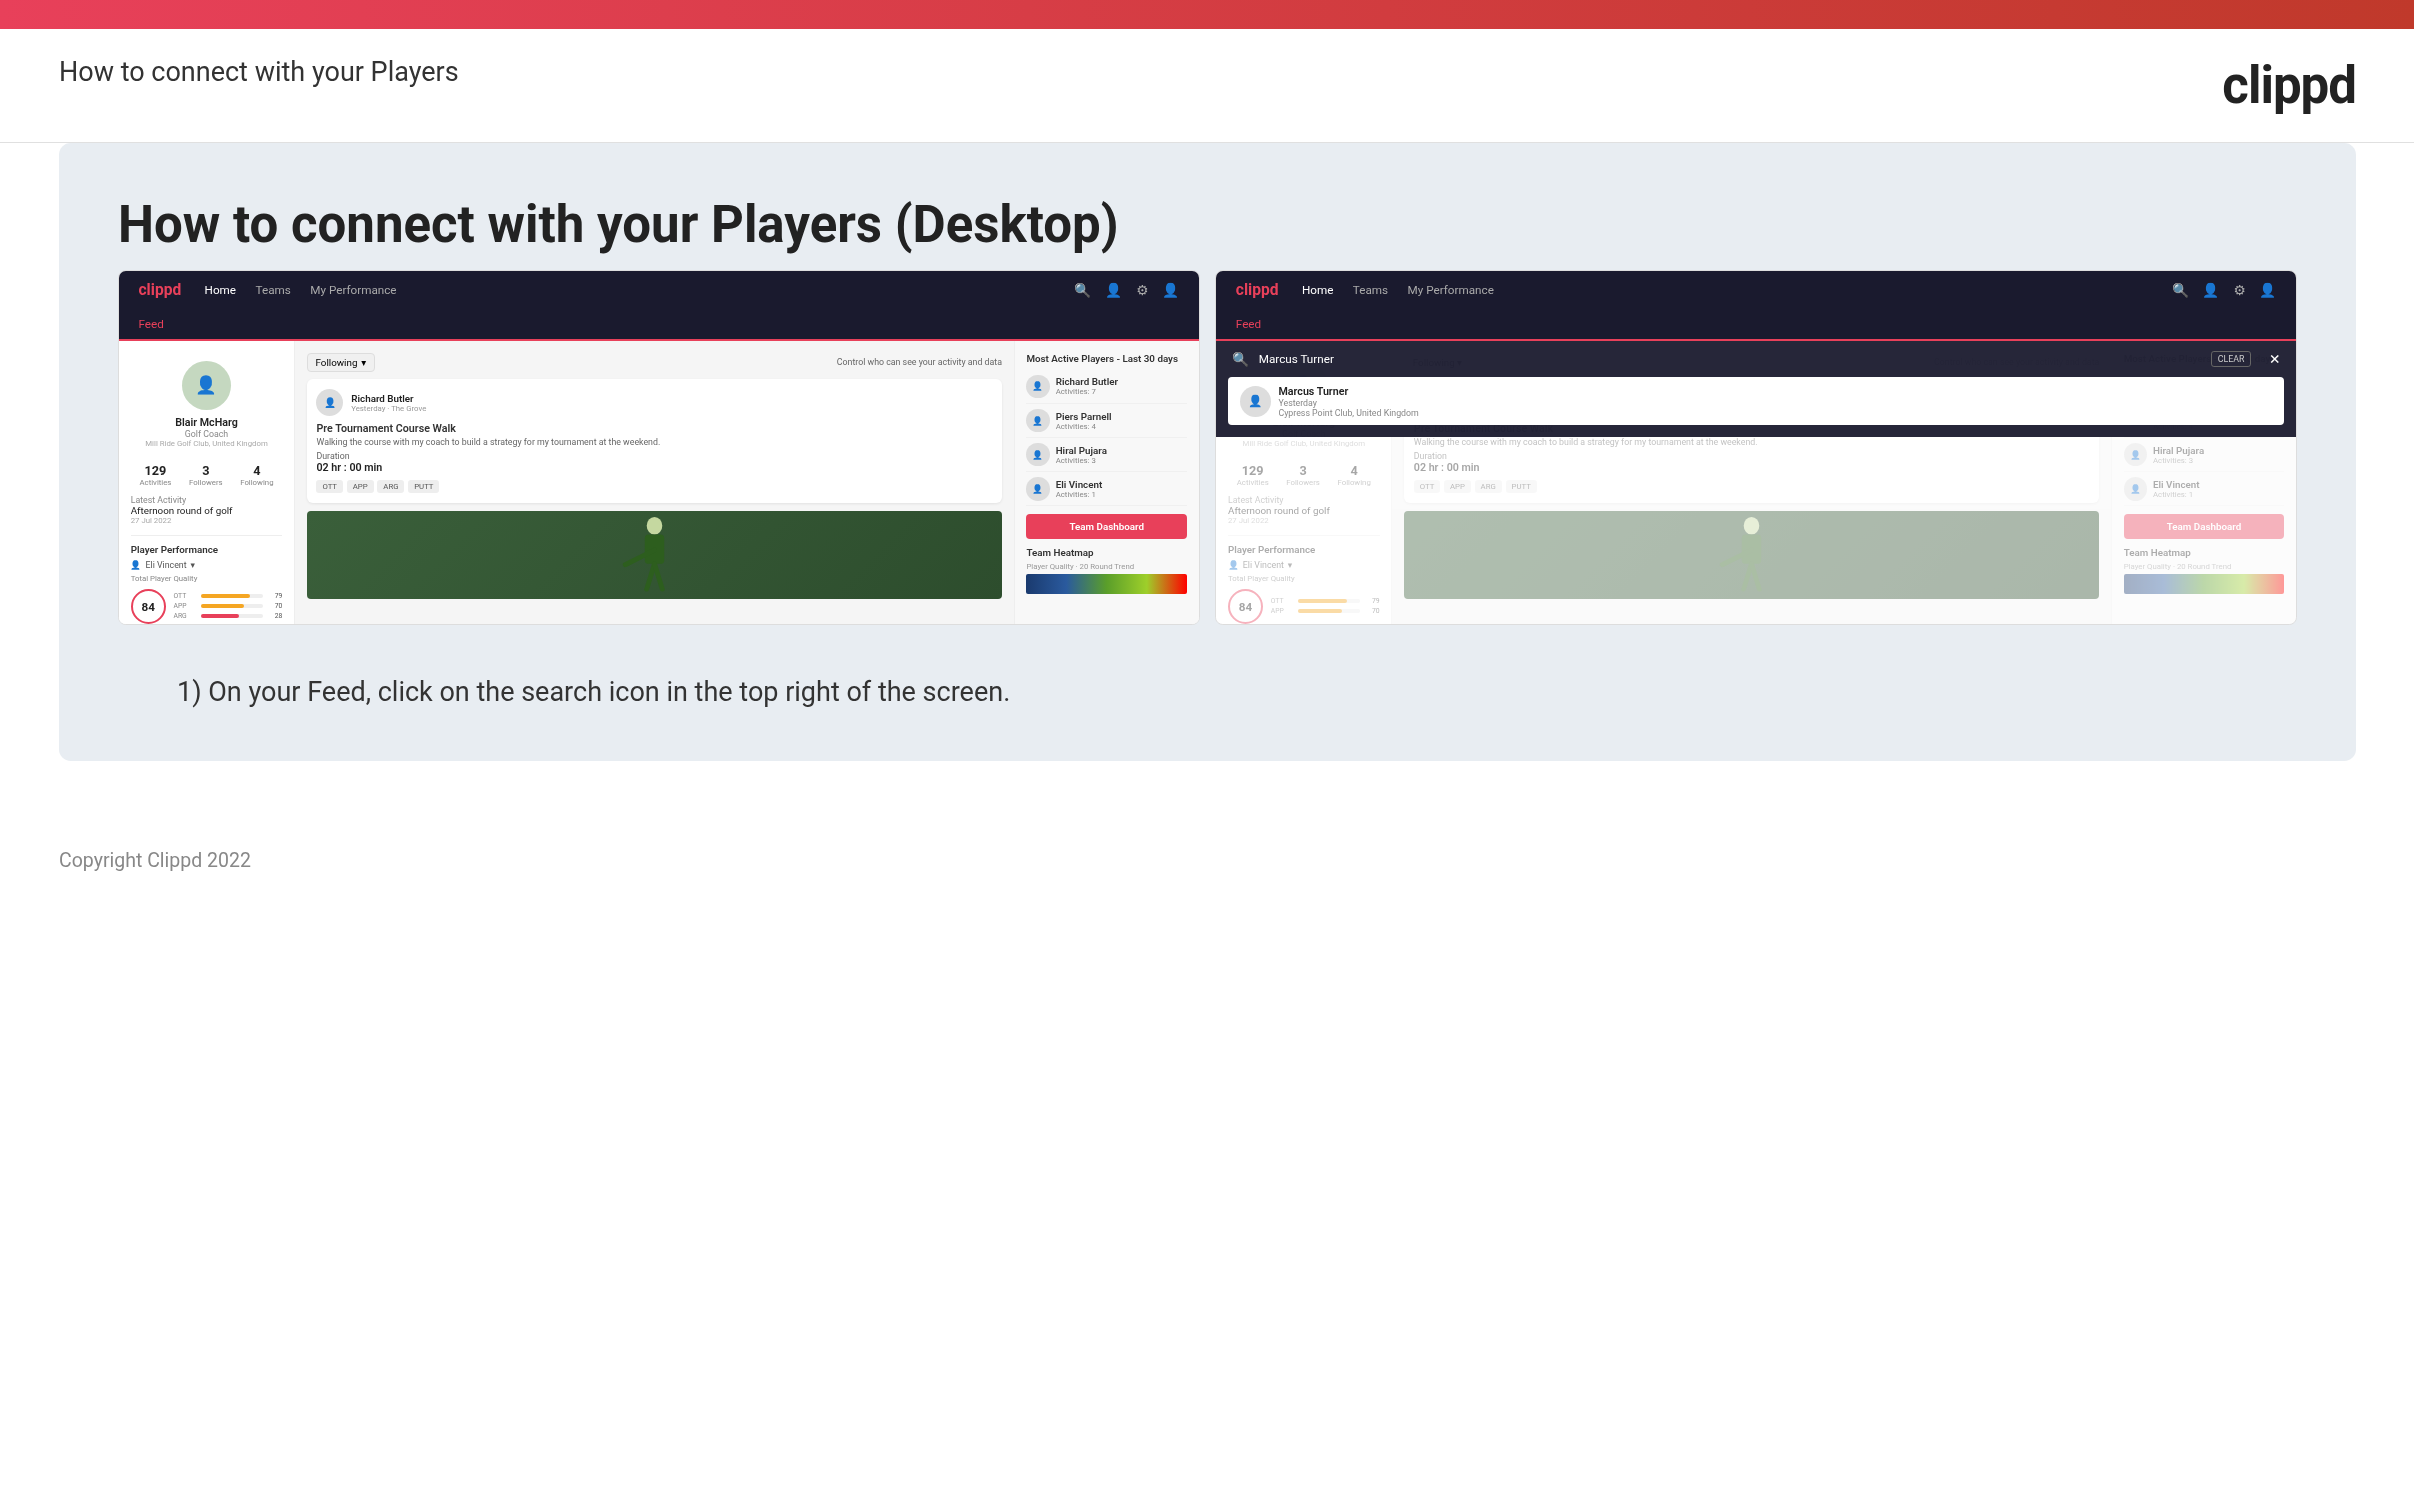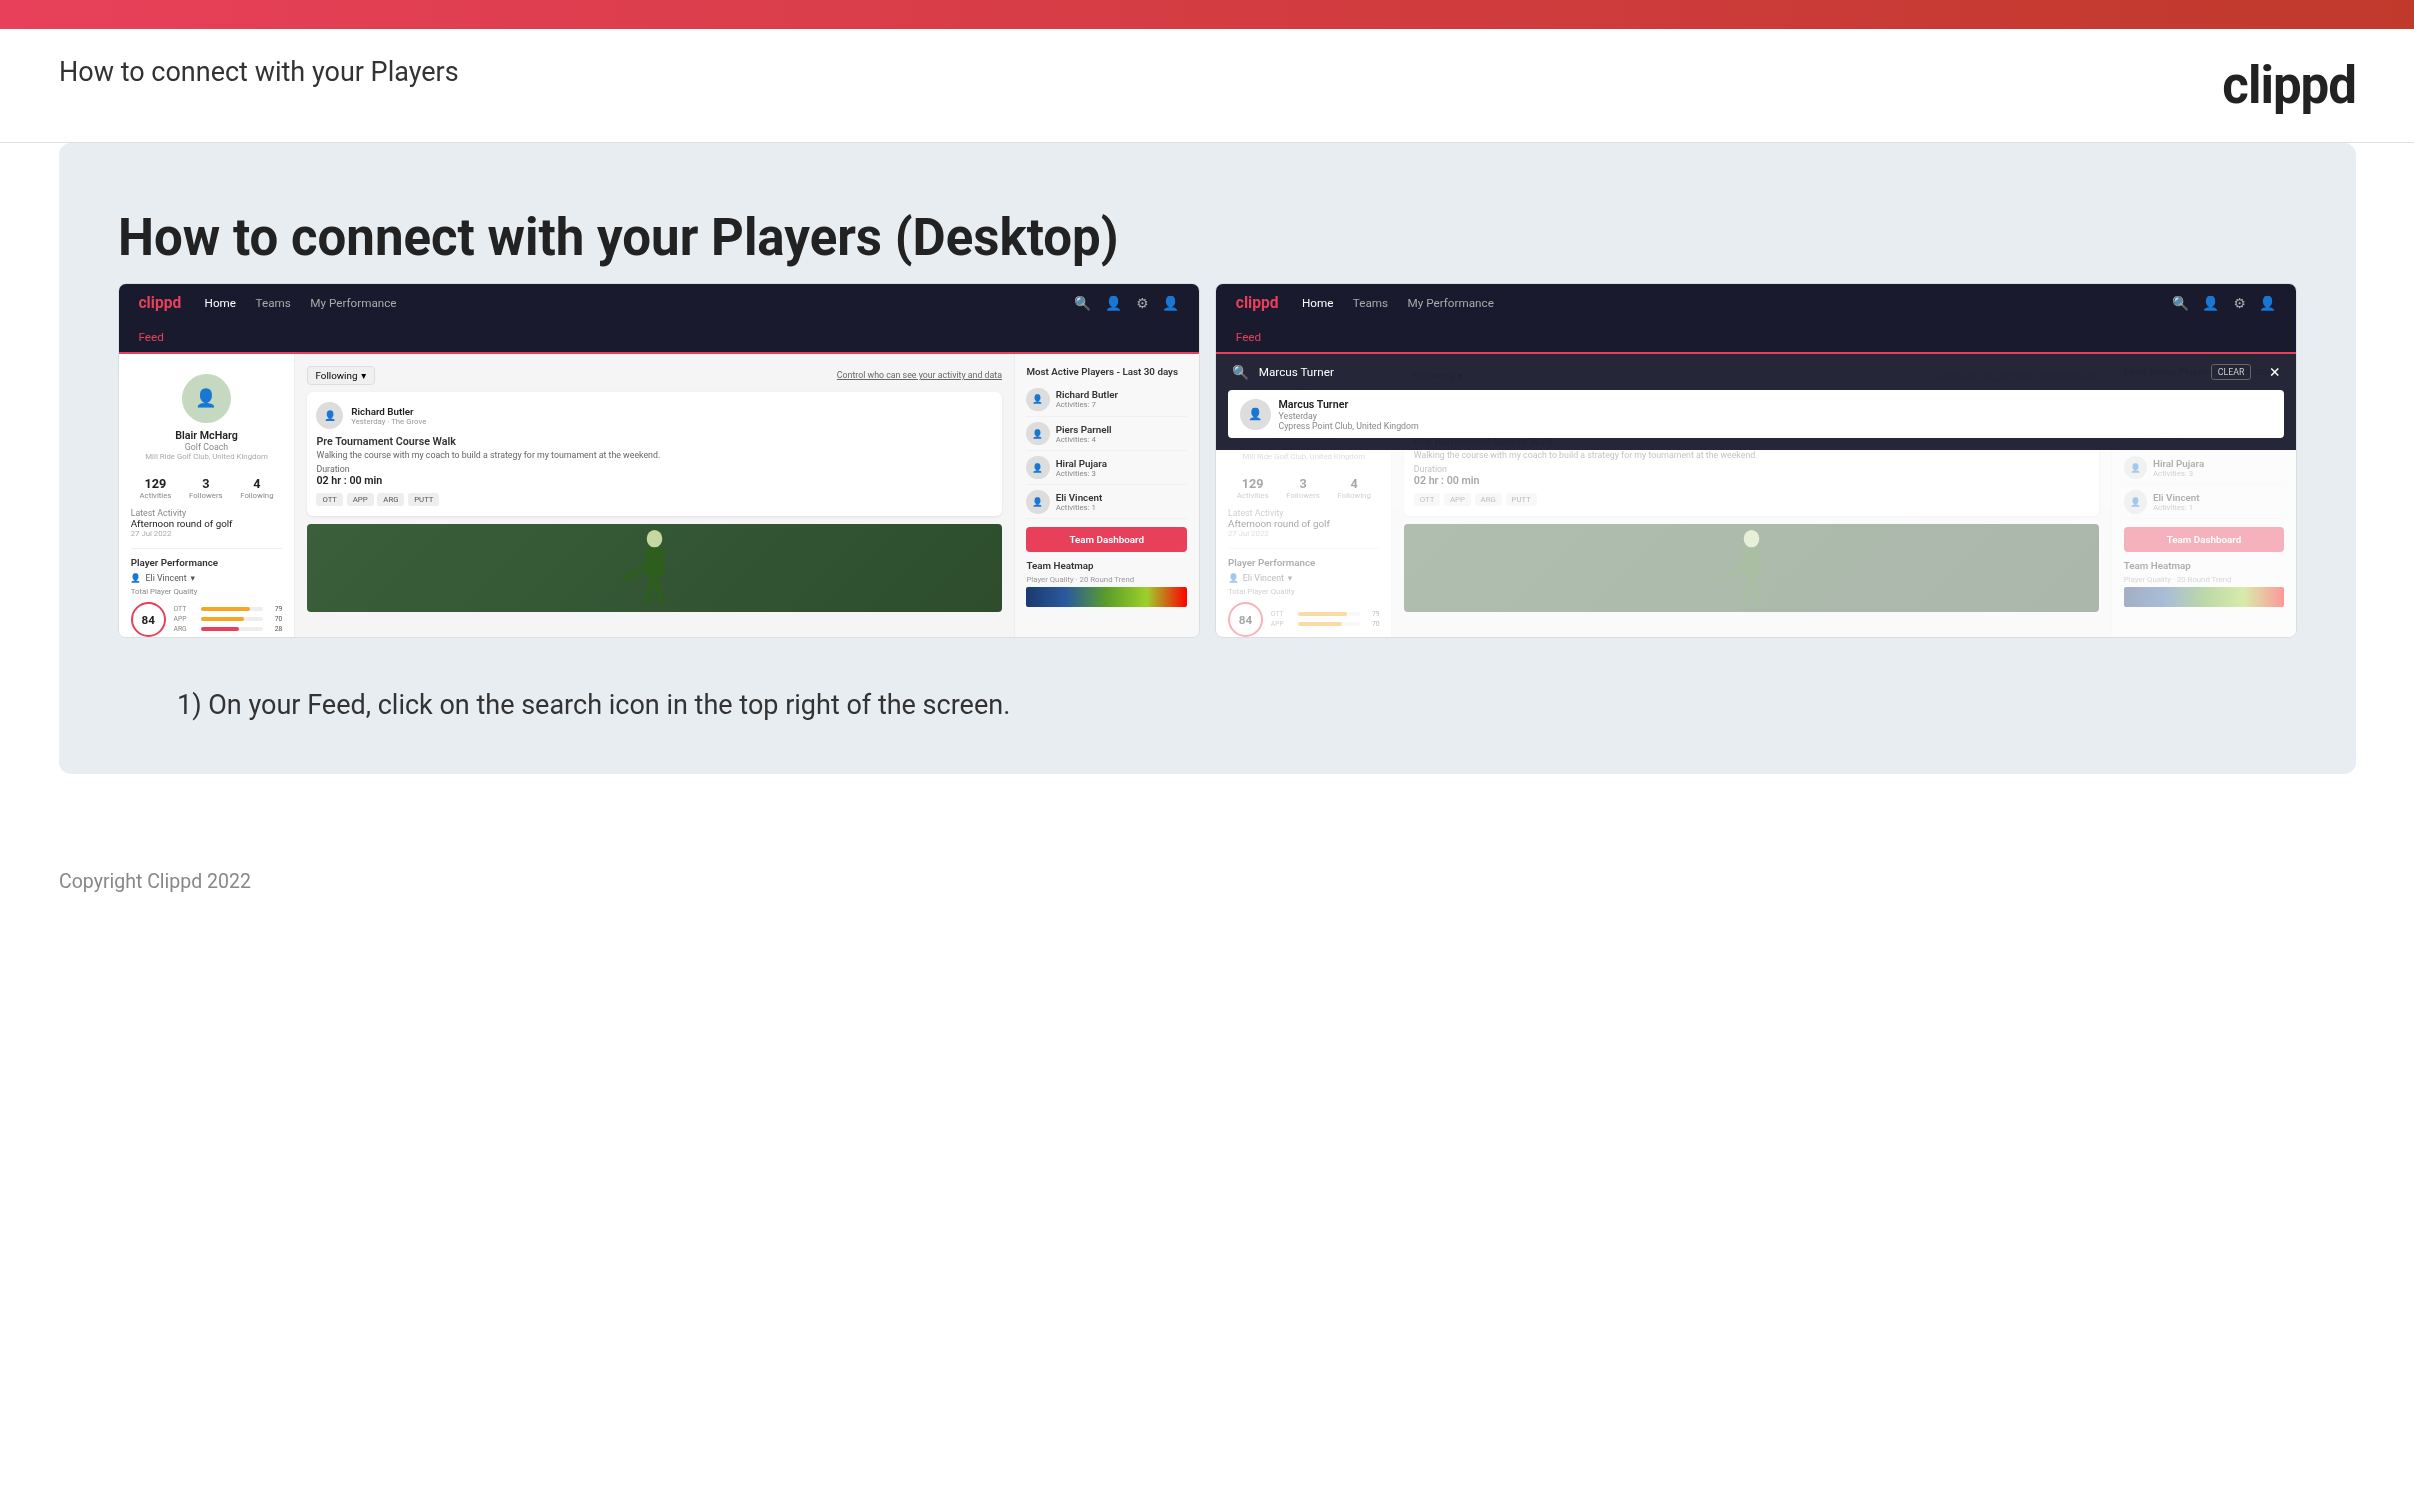--- a/index.html
+++ b/index.html
@@ -42,22 +42,22 @@
 
     
     .main-content {
       padding: 0 59px 59px;
     }
 
     
     .hero-section {
       background: #e8edf2;
       border-radius: 11.7px;
-      padding: 65px 59px 0;
-      margin-bottom: 8px;
+      padding: 52px 59px 0;
+      margin-bottom: 0;
     }
     .hero-title {
       font-size: 51px;
       font-weight: 700;
       color: #222;
       margin-bottom: 15.6px;
     }
     .hero-subtitle {
       font-size: 31px;
       color: #555;
@@ -278,21 +278,20 @@
       border-radius: 3.9px;
       padding: 2.9px 7.8px;
       font-size: 9.8px;
       display: flex;
       align-items: center;
       gap: 3.9px;
     }
     .control-link {
       font-size: 8.8px;
       color: #666;
-      text-decoration: underline;
     }
 
     
     .activity-card {
       background: #fff;
       border-radius: 5.9px;
       padding: 9.8px;
       box-shadow: 0 1px 2.9px rgba(0,0,0,0.08);
     }
     .activity-user {

